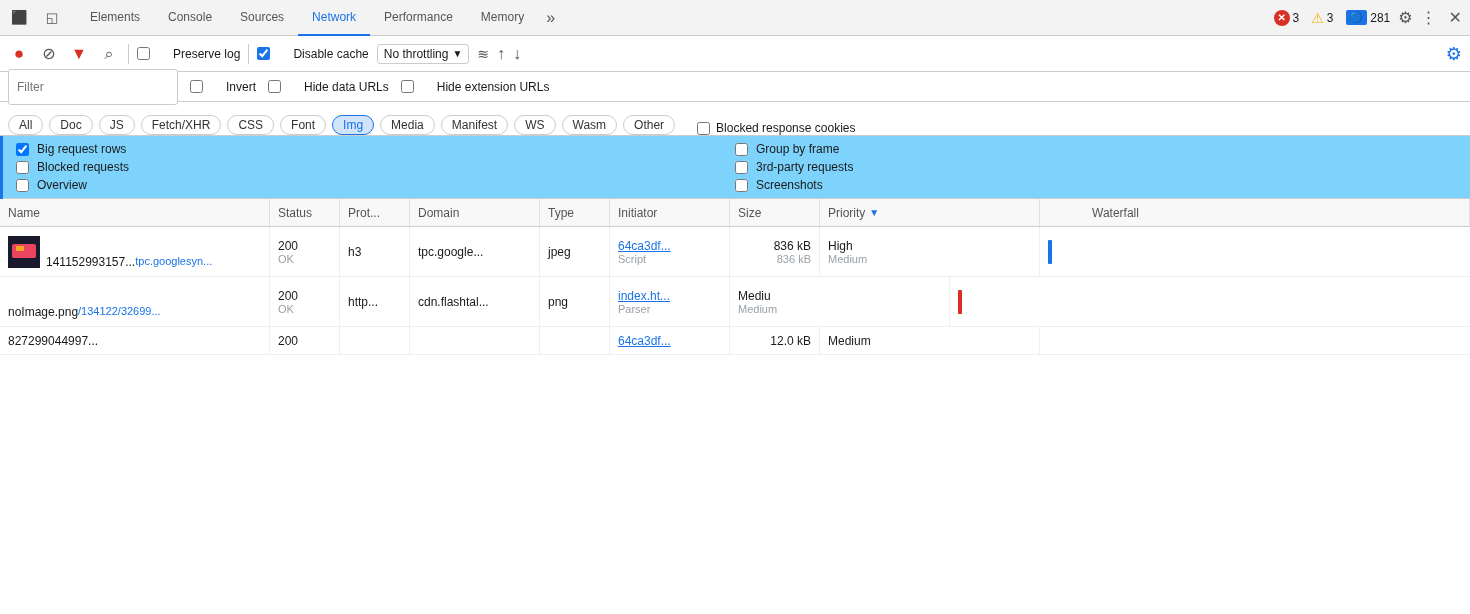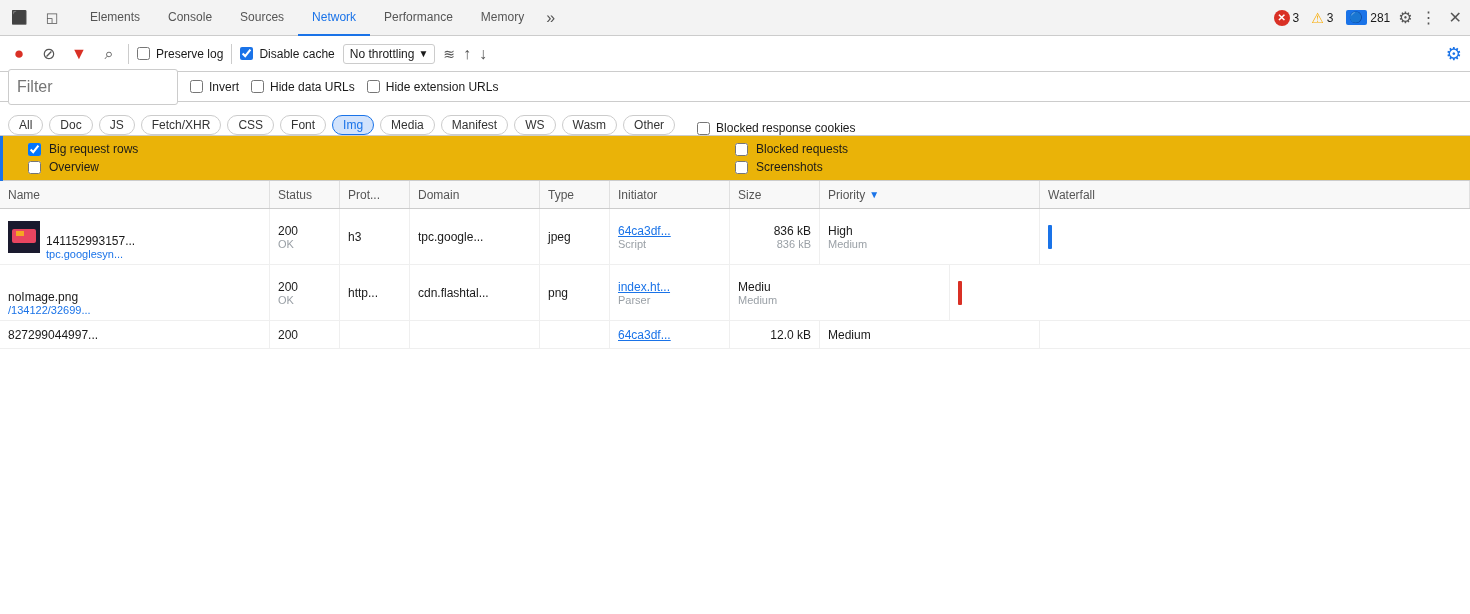--- a/index.html
+++ b/index.html
@@ -32,79 +32,79 @@
       display: flex; align-items: center; height: 36px;
       border-bottom: 1px solid #ccc; padding: 0 8px; gap: 8px;
       background: #fff;
     }
     .toolbar-btn { width: 22px; height: 22px; border: none; background: none; cursor: pointer; display: flex; align-items: center; justify-content: center; font-size: 16px; }
     .stop-btn { color: #d93025; }
     .clear-btn { color: #555; }
     .filter-btn { color: #d93025; }
     .search-btn { color: #555; }
     .toolbar-sep { width: 1px; height: 20px; background: #ccc; }
-    .checkbox-label { display: flex; align-items: center; gap: 6px; font-size: 12px; cursor: pointer; white-space: nowrap; justify-content: center; }
+    .checkbox-label { display: flex; align-items: center; gap: 23px; font-size: 12px; cursor: pointer; white-space: nowrap; justify-content: center; }
     .checkbox-label input[type=checkbox] { width: 13px; height: 13px; accent-color: #1a73e8; }
     .throttle-select {
       display: flex; align-items: center; gap: 4px;
       border: 1px solid #ccc; border-radius: 3px; padding: 2px 6px;
       font-size: 12px; cursor: pointer; background: #fff;
     }
     .settings-gear { margin-left: auto; color: #1a73e8; font-size: 18px; cursor: pointer; }
 
     
     .filter-row {
       display: flex; align-items: center; height: 30px;
       border-bottom: 1px solid #ccc; padding: 0 8px; gap: 12px;
       background: #fff;
     }
     .filter-input {
       height: 36px; border: 1px solid #ccc; border-radius: 3px;
-      padding: 0 8px; font-size: 16px; width: 170px; outline: none;
+      padding: 0 8px; font-size: 12px; width: 170px; outline: none;
     }
 
     
     .filter-types {
       display: flex; align-items: flex-end; height: 34px;
       border-bottom: 1px solid #ccc; padding: 0 8px; gap: 6px;
       background: #fff;
     }
     .filter-btn-type {
       padding: 2px 10px; border: 1px solid #ccc; border-radius: 10px;
       font-size: 12px; cursor: pointer; background: #fff; color: #333;
       white-space: nowrap;
     }
     .filter-btn-type.active { background: #d2e3fc; border-color: #1a73e8; color: #1a73e8; }
     .blocked-cookies-label { display: flex; align-items: center; gap: 6px; font-size: 12px; margin-left: 16px; }
 
     
     .settings-rows {
-      border-bottom: 1px solid #ccc; padding: 6px 28px;
+      border-bottom: 1px solid #ccc; padding: 6px 16px;
       display: grid; grid-template-columns: 1fr 1fr; gap: 4px 0;
-      background: #eab308;
+      background: #7dd3fc;
     }
     .settings-row { display: flex; align-items: center; gap: 8px; font-size: 12px; }
 
     
     .table-header {
       display: flex; align-items: center; height: 28px;
       background: #f8f8f8; border-bottom: 1px solid #ccc;
       font-size: 12px; color: #555; font-weight: 500;
       padding: 0;
     }
     .th { padding: 0 8px; height: 100%; display: flex; align-items: center; border-right: 1px solid #e0e0e0; }
     .th-name { width: 270px; }
     .th-status { width: 70px; }
     .th-prot { width: 70px; }
     .th-domain { width: 130px; }
     .th-type { width: 70px; }
     .th-initiator { width: 120px; }
     .th-size { width: 90px; }
     .th-priority { width: 220px; display: flex; align-items: center; gap: 4px; }
-    .th-waterfall { flex: 1; }
+    .th-waterfall { flex: 1; margin-left: 44px; }
     .sort-arrow { font-size: 10px; color: #1a73e8; }
 
     
     .table-body { overflow-y: auto; }
     .table-row {
       display: flex; align-items: stretch; min-height: 50px;
       border-bottom: 1px solid #efefef; cursor: pointer; background: #fff;
     }
     .td { padding: 4px 8px; display: flex; flex-direction: column; justify-content: center; border-right: 1px solid #efefef; font-size: 12px; overflow: hidden; }
     .td-name { width: 270px; }
@@ -123,21 +123,21 @@
     .row-status-sub { color: #9aa0a6; font-size: 11px; }
     .row-size-main { font-size: 12px; text-align: right; }
     .row-size-sub { color: #9aa0a6; font-size: 11px; text-align: right; }
     .row-priority-main { font-size: 12px; }
     .row-priority-sub { color: #9aa0a6; font-size: 11px; }
     .row-initiator-main { color: #1a73e8; text-decoration: underline; font-size: 12px; white-space: nowrap; overflow: hidden; text-overflow: ellipsis; }
     .row-initiator-sub { color: #9aa0a6; font-size: 11px; }
 
     .thumbnail { width: 32px; height: 32px; background: #222; display: flex; align-items: center; justify-content: center; flex-shrink: 0; overflow: hidden; }
     .td-name-inner { display: flex; align-items: center; gap: 6px; }
-    .name-texts { display: flex; flex-direction: column; overflow: hidden; margin-top: 21px; }
+    .name-texts { display: flex; flex-direction: row; overflow: hidden; margin-top: 21px; }
 
     .waterfall-bar { width: 4px; height: 24px; background: #1a73e8; border-radius: 1px; }
 
     
     .settings-section { position: relative; }
     .settings-section::before { content: ''; position: absolute; left: 0; top: 0; bottom: 0; width: 3px; background: #1a73e8; }
   </style>
 </head>
 <body>
 
@@ -233,21 +233,29 @@
 </div>
 
 <div class="settings-section">
   <div class="settings-rows">
     <div class="settings-row">
       <input type="checkbox" checked="" style="">
       <span>Big request rows</span>
     </div>
     <div class="settings-row">
       <input type="checkbox" style="">
+      <span>Group by frame</span>
+    </div>
+    <div class="settings-row">
+      <input type="checkbox" style="">
       <span>Blocked requests</span>
+    </div>
+    <div class="settings-row">
+      <input type="checkbox" style="">
+      <span>3rd-party requests</span>
     </div>
     <div class="settings-row" style="grid-column:1;">
       <input type="checkbox" style="">
       <span>Overview</span>
     </div>
     <div class="settings-row">
       <input type="checkbox" style="">
       <span>Screenshots</span>
     </div>
   </div>

